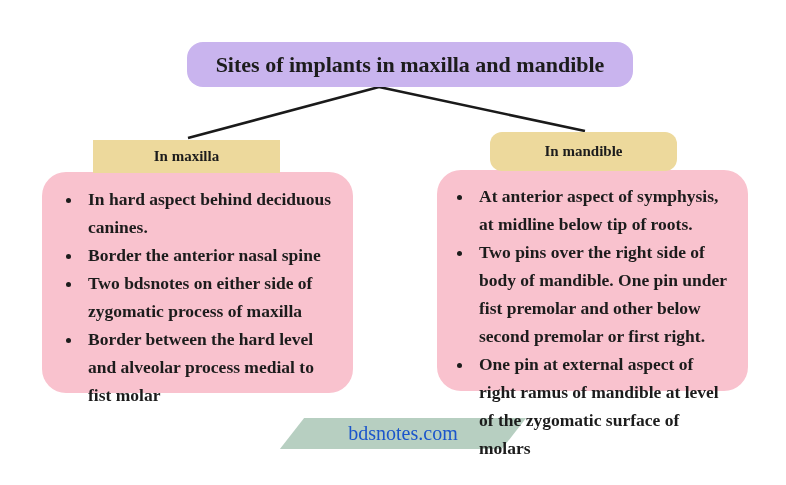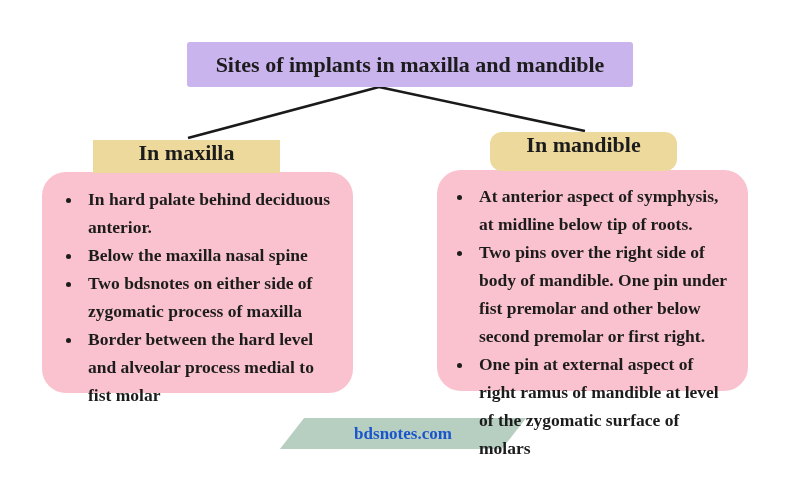--- a/index.html
+++ b/index.html
@@ -17,43 +17,44 @@
     color: #1c1c1c;
   }
 
   .title-box {
     position: absolute;
     left: 187px;
     top: 42px;
     width: 446px;
     height: 45px;
     background: #c9b4ee;
-    border-radius: 3px;
+    border-radius: 16px;
     display: flex;
     align-items: center;
     justify-content: center;
     font-size: 22px;
     font-weight: 700;
   }
 
   .connectors {
     position: absolute;
     left: 0;
     top: 0;
     width: 786px;
     height: 485px;
     pointer-events: none;
   }
 
   .branch-header {
     position: absolute;
     background: #edd99c;
     display: flex;
+    align-items: center;
     justify-content: center;
-    font-size: 22px;
+    font-size: 15px;
     font-weight: 700;
     z-index: 2;
   }
   .branch-header.maxilla {
     left: 93px;
     top: 140px;
     width: 187px;
     height: 33px;
   }
   .branch-header.mandible {
@@ -112,22 +113,22 @@
     position: absolute;
     inset: 0;
     background: #b7cfc1;
     transform: skewX(-38deg);
     z-index: 0;
   }
   .watermark .wm-text {
     position: relative;
     z-index: 1;
     color: #1b55cb;
-    font-size: 17px;
-    font-weight: 700;
+    font-size: 20px;
+    font-weight: 400;
   }
 </style>
 </head>
 <body>
 
 <div class="canvas">
 
   <svg class="connectors" viewBox="0 0 786 485" xmlns="http://www.w3.org/2000/svg">
     <line x1="379" y1="87" x2="188" y2="138" stroke="#1a1a1a" stroke-width="2.6"></line>
     <line x1="379" y1="87" x2="585" y2="131" stroke="#1a1a1a" stroke-width="2.6"></line>
@@ -140,22 +141,22 @@
   <div class="branch-header maxilla">
     <span>In maxilla</span>
   </div>
 
   <div class="branch-header mandible">
     <span>In mandible</span>
   </div>
 
   <div class="content-box maxilla">
     <ul>
-      <li>In hard palate behind deciduous anterior.</li>
-      <li>Below the maxilla nasal spine</li>
+      <li>In hard aspect behind deciduous canines.</li>
+      <li>Border the anterior nasal spine</li>
       <li>Two bdsnotes on either side of zygomatic process of maxilla</li>
       <li>Border between the hard level and alveolar process medial to fist molar</li>
     </ul>
   </div>
 
   <div class="content-box mandible">
     <ul>
       <li>At anterior aspect of symphysis, at midline below tip of roots.</li>
       <li>Two pins over the right side of body of mandible. One pin under fist premolar and other below second premolar or first right.</li>
       <li>One pin at external aspect of right ramus of mandible at level of the zygomatic surface of molars</li>

